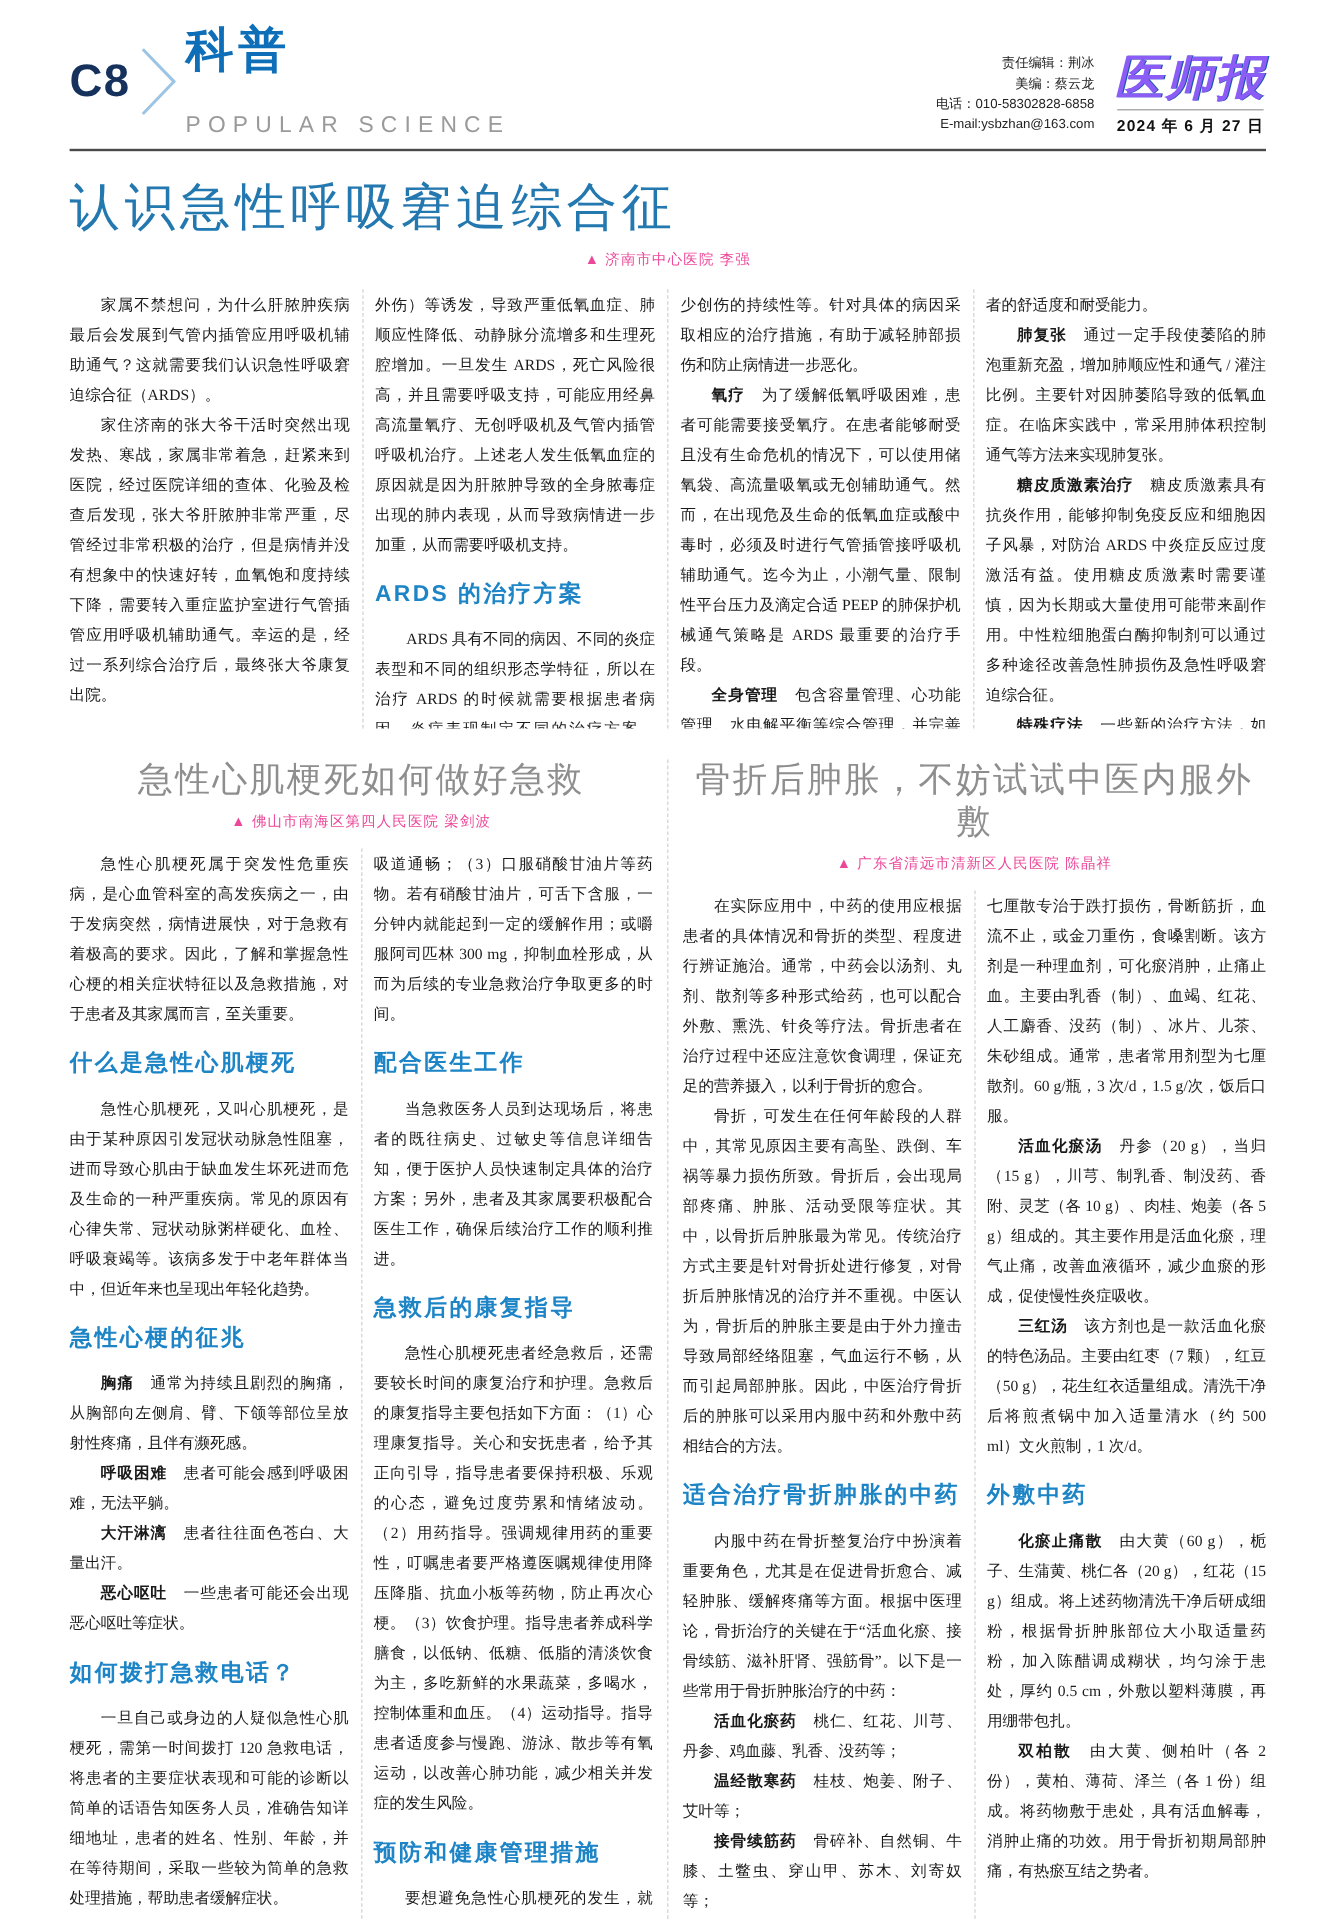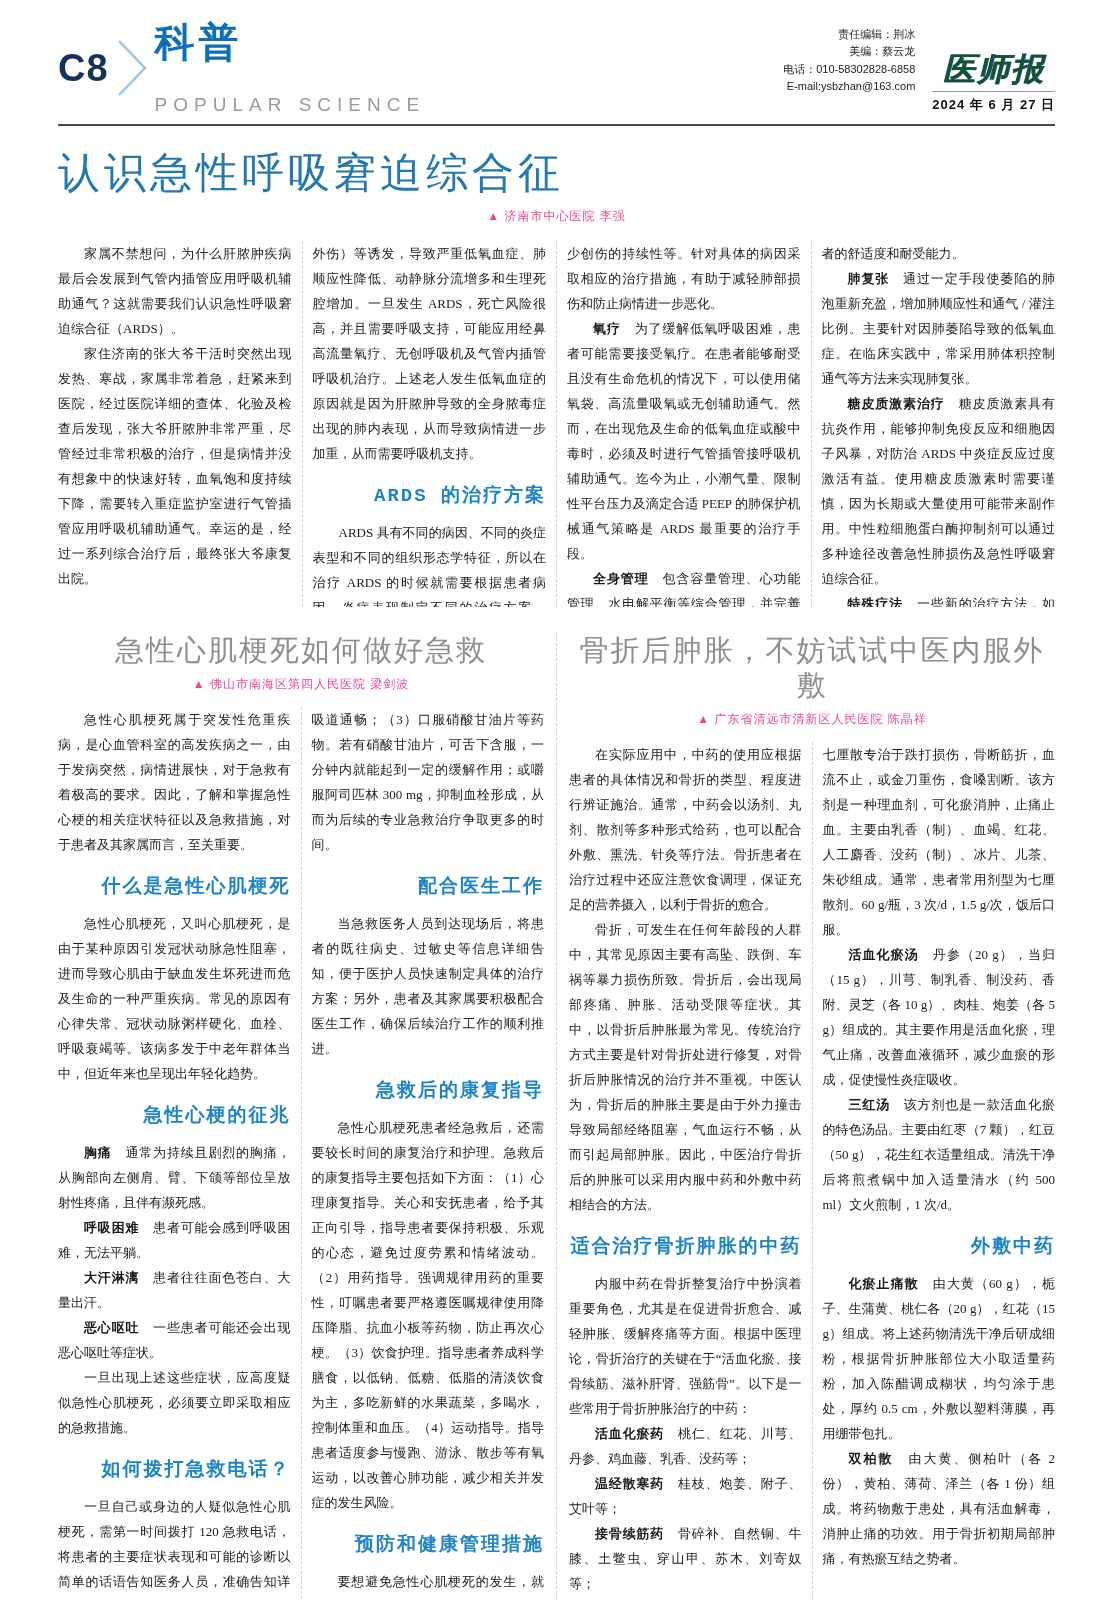--- a/index.html
+++ b/index.html
@@ -8,42 +8,42 @@
 
   
   .masthead{display:flex;justify-content:space-between;align-items:flex-end;
     border-bottom:2px solid #4a4a4a;padding-bottom:10px;height:64px;}
   .mh-left{display:flex;align-items:center;gap:6px;}
   .page-no{font-family:"Liberation Sans",sans-serif;font-weight:700;font-size:38px;color:#16325c;letter-spacing:1px;}
   .chevron svg{display:block;}
   .section-block{display:flex;flex-direction:column;line-height:1;gap:28px;}
   .section-cn{font-family:"Liberation Sans",sans-serif;font-weight:900;font-size:40px;color:#0e6eb8;letter-spacing:4px;}
   .section-en{font-family:"Liberation Sans",sans-serif;font-size:19px;color:#9a9a9a;letter-spacing:6px;margin-top:5px;}
-  .mh-right{display:flex;align-items:center;gap:8px;}
+  .mh-right{display:flex;align-items:flex-start;gap:8px;}
   .contact{display:flex;flex-direction:column;justify-content:center;text-align:right;
     font-family:"Liberation Sans",sans-serif;font-size:11px;color:#222;line-height:1.55;}
   .vdiv{width:1px;background:#8a8a8a;}
   .brand{display:flex;flex-direction:column;align-items:center;justify-content:flex-end;}
   .brand-name{font-family:"Liberation Serif",serif;font-weight:900;font-style:italic;
-    font-size:32px;color:#14532d;line-height:1;letter-spacing:2px;
-    text-shadow:1px 0 0 #1a56a8;margin-top:46px;}
+    font-size:40px;color:#8b5cf6;line-height:1;letter-spacing:2px;
+    text-shadow:1px 0 0 #1a56a8;}
   .brand-date{font-family:"Liberation Sans",sans-serif;font-size:13px;font-weight:700;color:#111;
     border-top:1px solid #9a9a9a;margin-top:6px;padding-top:4px;letter-spacing:1px;}
 
   
   .byline{font-family:"Liberation Sans",sans-serif;font-size:12px;color:#ec4899;text-align:center;letter-spacing:1px;}
   .cols{display:flex;}
   .col{flex:1 1 0;padding:0 10px;overflow:hidden;text-align:justify;}
   .col:first-child{padding-left:0;}
   .col:last-child{padding-right:0;}
   .body-p{margin:0;font-size:13px;line-height:25px;text-indent:2em;}
   .body-p.cont{text-indent:0;}
   .body-p strong{font-family:"Liberation Sans",sans-serif;font-weight:700;}
-  .col-heading{font-family:Liberation Mono, monospace;font-weight:700;font-size:19px;color:#1d84c6;
-    text-align:right;margin:16px 0 12px;letter-spacing:2px;text-indent:0;}
+  .col-heading{font-family:Liberation Sans, sans-serif;font-weight:700;font-size:19px;color:#1d84c6;
+    text-align:left;margin:16px 0 12px;letter-spacing:2px;text-indent:0;}
 
   
   .article-top{margin-top:24px;}
   .main-title{font-family:"Liberation Sans",sans-serif;font-weight:400;font-size:42px;color:#2478b0;
     margin:0 0 12px;letter-spacing:4px;line-height:1.1;}
   .article-top .byline{margin-bottom:16px;}
   .article-top .col{height:366px;}
   .article-top .col + .col{border-left:1px dashed #d0d0d0;}
 
   
@@ -125,21 +125,20 @@
       <div class="cols cols-2">
         <div class="col">
             <p class="body-p">急性心肌梗死属于突发性危重疾病，是心血管科室的高发疾病之一，由于发病突然，病情进展快，对于急救有着极高的要求。因此，了解和掌握急性心梗的相关症状特征以及急救措施，对于患者及其家属而言，至关重要。</p>
             <h3 class="col-heading">什么是急性心肌梗死</h3>
             <p class="body-p">急性心肌梗死，又叫心肌梗死，是由于某种原因引发冠状动脉急性阻塞，进而导致心肌由于缺血发生坏死进而危及生命的一种严重疾病。常见的原因有心律失常、冠状动脉粥样硬化、血栓、呼吸衰竭等。该病多发于中老年群体当中，但近年来也呈现出年轻化趋势。</p>
             <h3 class="col-heading">急性心梗的征兆</h3>
             <p class="body-p"><strong>胸痛</strong>　通常为持续且剧烈的胸痛，从胸部向左侧肩、臂、下颌等部位呈放射性疼痛，且伴有濒死感。</p>
             <p class="body-p"><strong>呼吸困难</strong>　患者可能会感到呼吸困难，无法平躺。</p>
             <p class="body-p"><strong>大汗淋漓</strong>　患者往往面色苍白、大量出汗。</p>
             <p class="body-p"><strong>恶心呕吐</strong>　一些患者可能还会出现恶心呕吐等症状。</p>
-            <p class="body-p">一旦出现上述这些症状，应高度疑似急性心肌梗死，必须要立即采取相应的急救措施。</p>
             <h3 class="col-heading">如何拨打急救电话？</h3>
             <p class="body-p">一旦自己或身边的人疑似急性心肌梗死，需第一时间拨打 120 急救电话，将患者的主要症状表现和可能的诊断以简单的话语告知医务人员，准确告知详细地址，患者的姓名、性别、年龄，并在等待期间，采取一些较为简单的急救处理措施，帮助患者缓解症状。</p>
           </div>
         <div class="col">
             <p class="body-p cont">吸道通畅；（3）口服硝酸甘油片等药物。若有硝酸甘油片，可舌下含服，一分钟内就能起到一定的缓解作用；或嚼服阿司匹林 300 mg，抑制血栓形成，从而为后续的专业急救治疗争取更多的时间。</p>
             <h3 class="col-heading">配合医生工作</h3>
             <p class="body-p">当急救医务人员到达现场后，将患者的既往病史、过敏史等信息详细告知，便于医护人员快速制定具体的治疗方案；另外，患者及其家属要积极配合医生工作，确保后续治疗工作的顺利推进。</p>
             <h3 class="col-heading">急救后的康复指导</h3>
             <p class="body-p">急性心肌梗死患者经急救后，还需要较长时间的康复治疗和护理。急救后的康复指导主要包括如下方面：（1）心理康复指导。关心和安抚患者，给予其正向引导，指导患者要保持积极、乐观的心态，避免过度劳累和情绪波动。（2）用药指导。强调规律用药的重要性，叮嘱患者要严格遵医嘱规律使用降压降脂、抗血小板等药物，防止再次心梗。（3）饮食护理。指导患者养成科学膳食，以低钠、低糖、低脂的清淡饮食为主，多吃新鲜的水果蔬菜，多喝水，控制体重和血压。（4）运动指导。指导患者适度参与慢跑、游泳、散步等有氧运动，以改善心肺功能，减少相关并发症的发生风险。</p>
             <h3 class="col-heading">预防和健康管理措施</h3>

